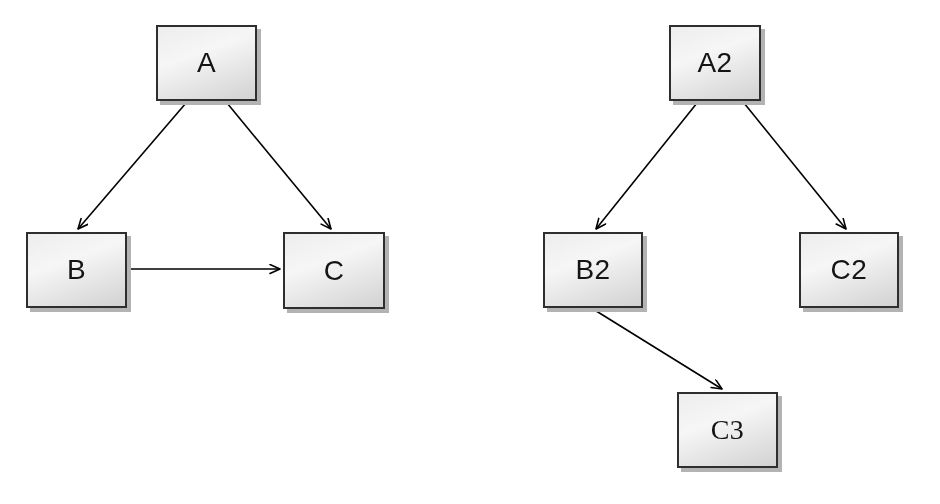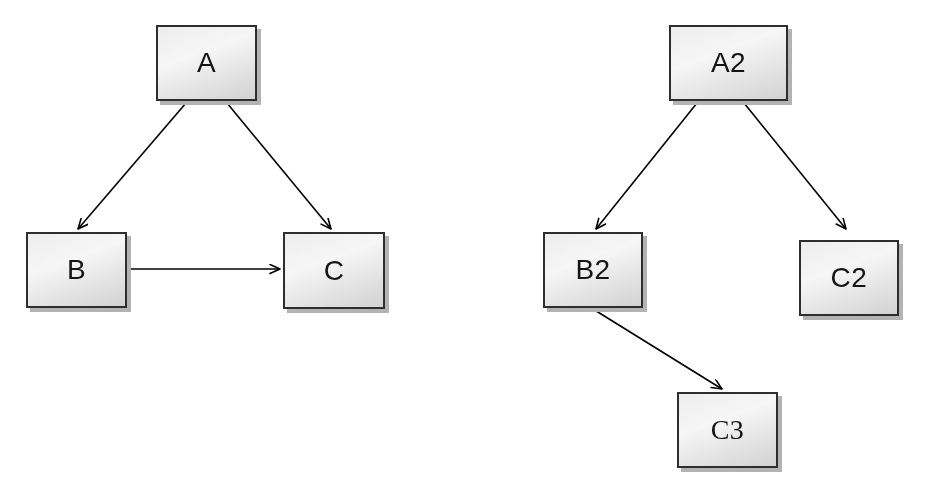--- a/index.html
+++ b/index.html
@@ -63,26 +63,26 @@
   <div id="nodes-layer">
       <div class="node" style="left: 156px; top: 25px; width: 101px; height: 76px;">
         <span>A</span>
       </div>
       <div class="node" style="left: 26px; top: 232px; width: 101px; height: 76px;">
         <span>B</span>
       </div>
       <div class="node" style="left: 283px; top: 232px; width: 102px; height: 77px;">
         <span>C</span>
       </div>
-      <div class="node" style="left: 669px; top: 25px; width: 119px; height: 76px;">
+      <div class="node" style="left: 669px; top: 25px; width: 92px; height: 76px;">
         <span>A2</span>
       </div>
       <div class="node" style="left: 543px; top: 232px; width: 100px; height: 76px; text-align: center;">
         <span>B2</span>
       </div>
-      <div class="node" style="left: 799px; top: 240px; width: 100px; height: 76px;">
+      <div class="node" style="left: 799px; top: 232px; width: 100px; height: 76px;">
         <span>C2</span>
       </div>
       <div class="node" style="left: 677px; top: 392px; width: 101px; height: 76px; font-family: Liberation Serif, serif;">
         <span>C3</span>
       </div>
     </div>
 </div>
 
 </body></html>

